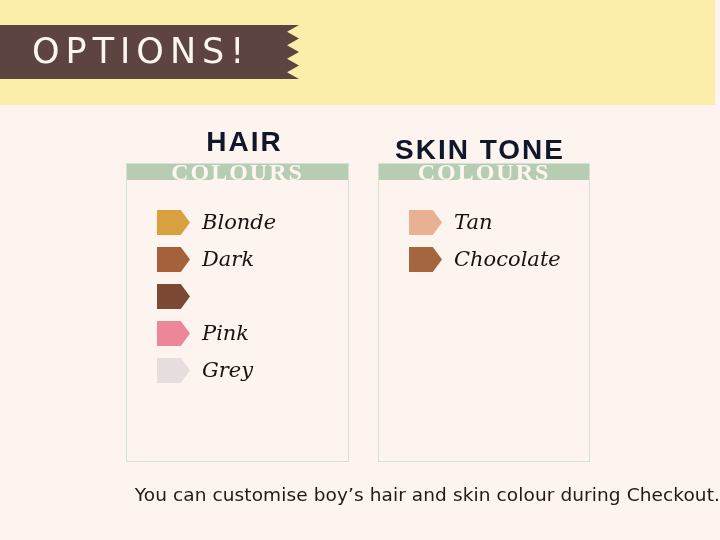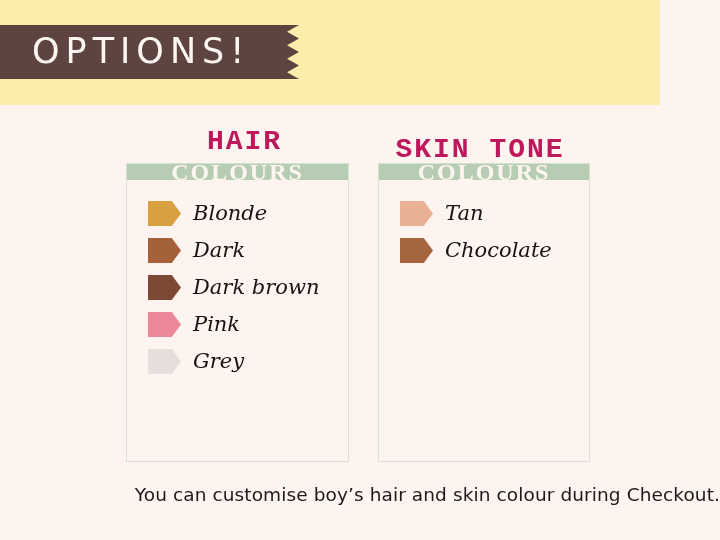--- a/index.html
+++ b/index.html
@@ -12,21 +12,21 @@
     background: #fdf3ef;
     font-family: "Liberation Sans", sans-serif;
     overflow: hidden;
     position: relative;
   }
 
   
   #top-band {
     position: absolute;
     left: 0; top: 0;
-    width: 660px; height: 105px;
+    width: 715px; height: 105px;
     background: #fcedaa;
   }
   #ribbon {
     position: absolute;
     left: 0; top: 25px;
     height: 54px;
     width: 300px;
   }
   #ribbon-body {
     position: absolute;
@@ -48,22 +48,22 @@
     font-size: 35px;
     font-weight: 400;
     letter-spacing: 6px;
     font-family: "DejaVu Sans", sans-serif;
     white-space: nowrap;
   }
 
   
   .col-title {
     position: absolute;
-    color: #be185d;
-    font-family: Liberation Mono, monospace;
+    color: #0f172a;
+    font-family: Liberation Sans, sans-serif;
     font-weight: bold;
     font-size: 28px;
     letter-spacing: 2px;
     text-align: center;
     white-space: nowrap;
   }
   #hair-title { left: 126px; top: 126px; width: 237px; }
   #skin-title { left: 378px; top: 134px; width: 204px; }
 
   
@@ -87,21 +87,21 @@
     color: #fdf6f0;
     font-family: "Liberation Serif", serif;
     font-weight: bold;
     font-size: 24px;
     letter-spacing: 2px;
     line-height: 1;
   }
 
   .swatch-list {
     padding: 8px 0 0 0;
-    margin: 7px;
+    margin: 16px;
     list-style: none;
   }
   .swatch-row {
     display: flex;
     align-items: center;
     height: 37px;
     padding-left: 14px;
   }
   .swatch {
     width: 33px;
@@ -154,21 +154,20 @@
     <li class="swatch-row">
       <span class="swatch" style="background: rgb(217, 160, 63);"></span>
       <span class="swatch-label">Blonde</span>
     </li>
     <li class="swatch-row">
       <span class="swatch" style="background: rgb(165, 97, 58);"></span>
       <span class="swatch-label">Dark</span>
     </li>
     <li class="swatch-row">
       <span class="swatch" style="background: rgb(124, 74, 52);"></span>
-      <span class="swatch-label">Dark brown</span>
     </li>
     <li class="swatch-row">
       <span class="swatch" style="background: rgb(235, 135, 153);"></span>
       <span class="swatch-label">Pink</span>
     </li>
     <li class="swatch-row">
       <span class="swatch" style="background: rgb(230, 222, 220);"></span>
       <span class="swatch-label">Grey</span>
     </li>
   </ul>

